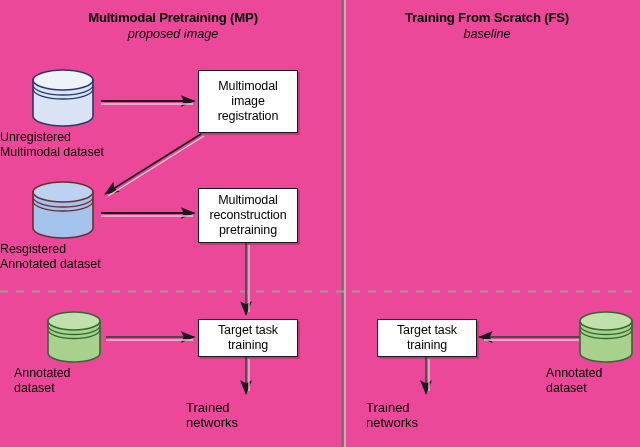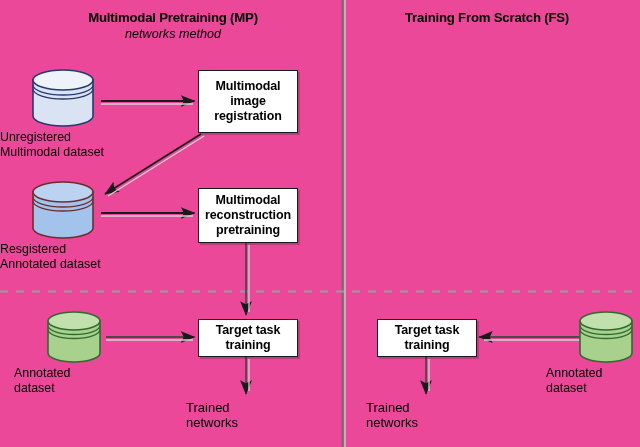--- a/index.html
+++ b/index.html
@@ -30,21 +30,20 @@
     border: 1.6px solid #1a1a1a;
     box-shadow: 2px 2px 0 rgba(0,0,0,0.18);
     display: flex;
     align-items: center;
     justify-content: center;
     text-align: center;
     font-size: 12.5px;
     line-height: 15px;
     color: #000000;
     letter-spacing: -0.1px;
-    font-weight: bold;
   }
   .panel-title {
     position: absolute;
     text-align: center;
     font-size: 13.2px;
     font-weight: bold;
     color: #000000;
     letter-spacing: -0.2px;
     white-space: nowrap;
   }
@@ -128,23 +127,24 @@
       <line x1="582" y1="340" x2="484" y2="340" stroke="#d3d3d3" stroke-width="1.3"></line>
     </g>
 
     <g>
       <line x1="426" y1="357" x2="426" y2="394" stroke="#4a4a4a" stroke-width="1.8" marker-end="url(#arrowhead)"></line>
       <line x1="429" y1="359" x2="429" y2="391" stroke="#d3d3d3" stroke-width="1.3"></line>
     </g>
   </svg>
 
   <div class="panel-title" style="left:48px; top:10px; width:250px;">Multimodal Pretraining (MP)</div>
-  <div class="panel-subtitle" style="left:48px; top:27px; width:250px;">networks method</div>
+  <div class="panel-subtitle" style="left:48px; top:27px; width:250px;">proposed image</div>
 
   <div class="panel-title" style="left:362px; top:10px; width:250px;">Training From Scratch (FS)</div>
+  <div class="panel-subtitle" style="left:362px; top:27px; width:250px;">baseline</div>
 
   <svg class="cylinder" style="left:30px; top:69px;" width="72" height="60" viewBox="0 0 72 60">
     <path d="M3,11 L3,47 A30,10 0 0 0 63,47 L63,11 Z" fill="#dae3f3" stroke="#253a6e" stroke-width="1.6"></path>
     <ellipse cx="33" cy="11" rx="30" ry="10" fill="#eef2fb" stroke="#253a6e" stroke-width="1.6"></ellipse>
     <path d="M3,16 A30,10 0 0 0 63,16" fill="none" stroke="#253a6e" stroke-width="1.3"></path>
     <path d="M3,20 A30,10 0 0 0 63,20" fill="none" stroke="#253a6e" stroke-width="1.3"></path>
   </svg>
   <div class="caption" style="left:0px; top:130px; width:138px;">Unregistered
 Multimodal dataset</div>
 

